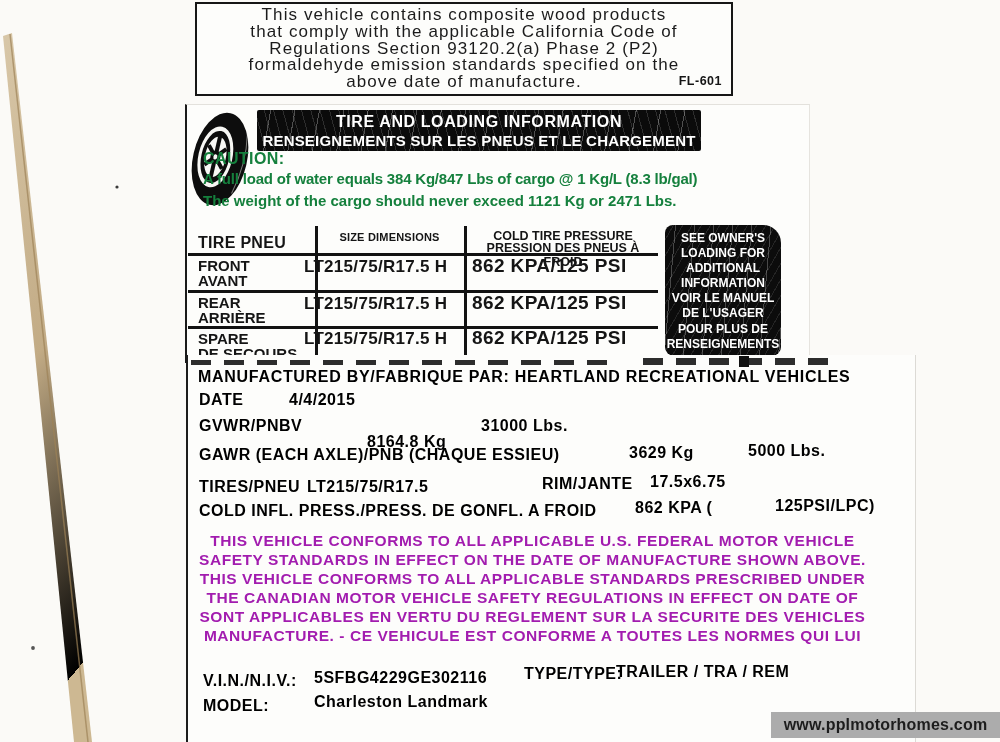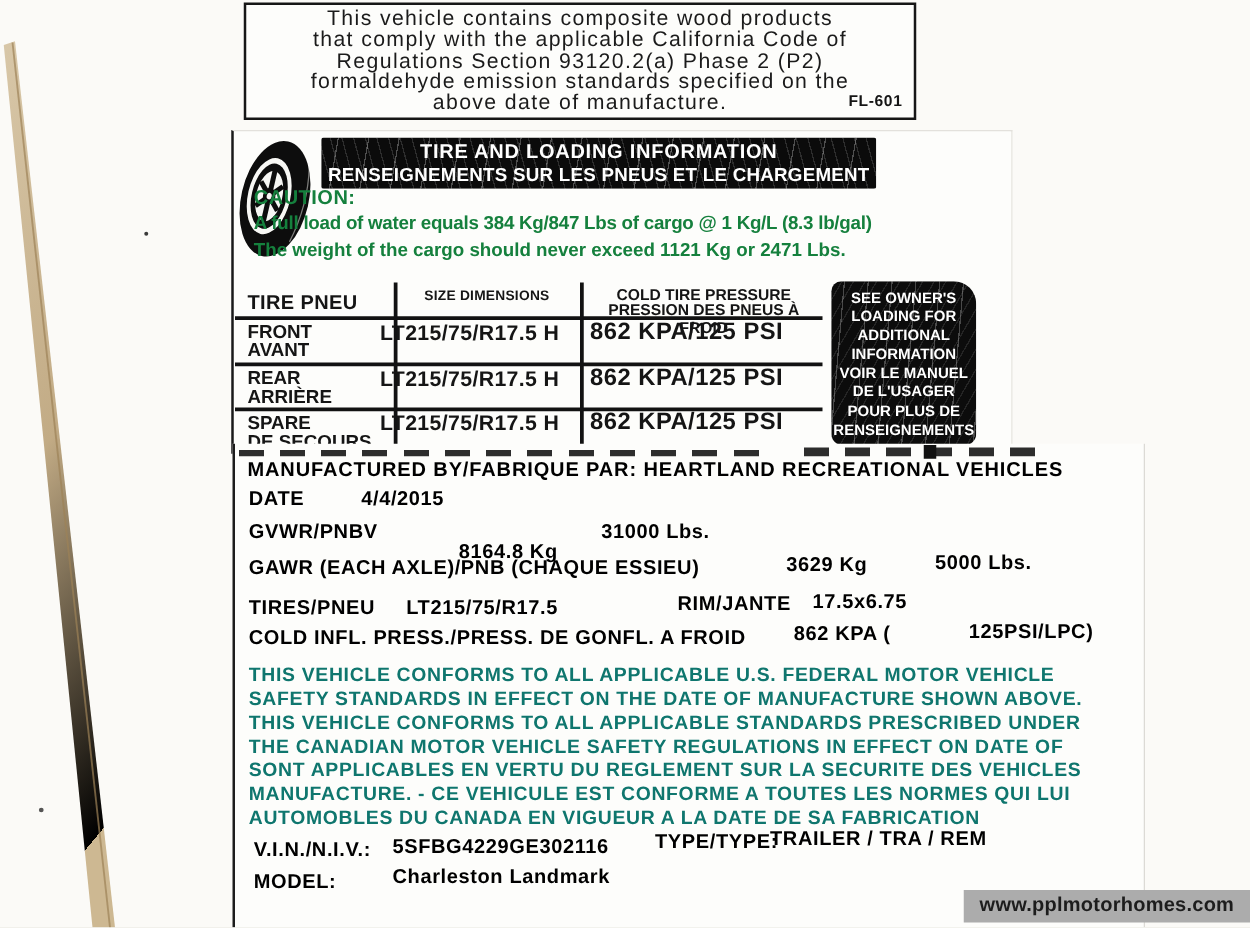--- a/index.html
+++ b/index.html
@@ -46,21 +46,21 @@
       repeating-linear-gradient(120deg,transparent 0 7px,rgba(255,255,255,.10) 7px 8px);
     color:#fff;text-align:center;padding-top:6px;box-sizing:border-box;
   }
   .mb-line{font-size:12px;line-height:15.1px;font-weight:bold;letter-spacing:0px;}
   
   #cert-label{
     left:186px;top:355px;width:727px;height:387px;
     background:#fdfdfb;border-left:2px solid #1c1c1c;border-right:1px solid #dcdad5;
   }
   .cert-text{font-weight:bold;font-size:16px;letter-spacing:.5px;white-space:nowrap;color:#000000;}
-  .conf-line{font-weight:bold;font-size:15.5px;line-height:19px;letter-spacing:.55px;white-space:nowrap;color:#0f766e;}
+  .conf-line{font-weight:bold;font-size:15.5px;line-height:19px;letter-spacing:.55px;white-space:nowrap;color:#a21caf;text-align:center;}
   .dash-row{background:repeating-linear-gradient(90deg,#161616 0 20px,transparent 20px 33px);opacity:.9;}
   
   #watermark{
     left:771px;top:712px;width:229px;height:26px;background:#acacac;
     color:#1d1d1d;font-weight:bold;font-size:16px;letter-spacing:.2px;
     text-align:center;line-height:26px;
   }
 </style>
 </head>
 <body>
@@ -177,36 +177,35 @@
 
     <div class="abs cert-text" style="left:11px;top:62px;">GVWR/PNBV</div>
     <div class="abs cert-text" style="left:179px;top:78px;">8164.8 Kg</div>
     <div class="abs cert-text" style="left:293px;top:62px;">31000 Lbs.</div>
 
     <div class="abs cert-text" style="left:11px;top:91px;">GAWR (EACH AXLE)/PNB (CHAQUE ESSIEU)</div>
     <div class="abs cert-text" style="left:441px;top:89px;">3629 Kg</div>
     <div class="abs cert-text" style="left:560px;top:87px;">5000 Lbs.</div>
 
     <div class="abs cert-text" style="left:11px;top:123px;">TIRES/PNEU</div>
-    <div class="abs cert-text" style="left:137px;top:123px;text-align:right;">LT215/75/R17.5</div>
+    <div class="abs cert-text" style="left:119px;top:123px;text-align:right;">LT215/75/R17.5</div>
     <div class="abs cert-text" style="left:354px;top:120px;">RIM/JANTE</div>
     <div class="abs cert-text" style="left:462px;top:118px;">17.5x6.75</div>
 
     <div class="abs cert-text" style="left:11px;top:147px;">COLD INFL. PRESS./PRESS. DE GONFL. A FROID</div>
     <div class="abs cert-text" style="left:447px;top:144px;">862 KPA (</div>
     <div class="abs cert-text" style="left:587px;top:142px;">125PSI/LPC)</div>
 
     <div class="abs" style="left:11px;top:176px;">
       <div class="conf-line">THIS VEHICLE CONFORMS TO ALL APPLICABLE U.S. FEDERAL MOTOR VEHICLE</div>
       <div class="conf-line">SAFETY STANDARDS IN EFFECT ON THE DATE OF MANUFACTURE SHOWN ABOVE.</div>
       <div class="conf-line">THIS VEHICLE CONFORMS TO ALL APPLICABLE STANDARDS PRESCRIBED UNDER</div>
       <div class="conf-line">THE CANADIAN MOTOR VEHICLE SAFETY REGULATIONS IN EFFECT ON DATE OF</div>
       <div class="conf-line">SONT APPLICABLES EN VERTU DU REGLEMENT SUR LA SECURITE DES VEHICLES</div>
       <div class="conf-line">MANUFACTURE. - CE VEHICULE EST CONFORME A TOUTES LES NORMES QUI LUI</div>
-      <div class="conf-line">AUTOMOBLES DU CANADA EN VIGUEUR A LA DATE DE SA FABRICATION</div>
     </div>
 
     <div class="abs cert-text" style="left:15px;top:317px;">V.I.N./N.I.V.:</div>
     <div class="abs cert-text" style="left:126px;top:314px;">5SFBG4229GE302116</div>
     <div class="abs cert-text" style="left:336px;top:310px;">TYPE/TYPE:</div>
     <div class="abs cert-text" style="left:428px;top:308px;">TRAILER / TRA / REM</div>
 
     <div class="abs cert-text" style="left:15px;top:342px;">MODEL:</div>
     <div class="abs cert-text" style="left:126px;top:338px;">Charleston Landmark</div>
   </div>

